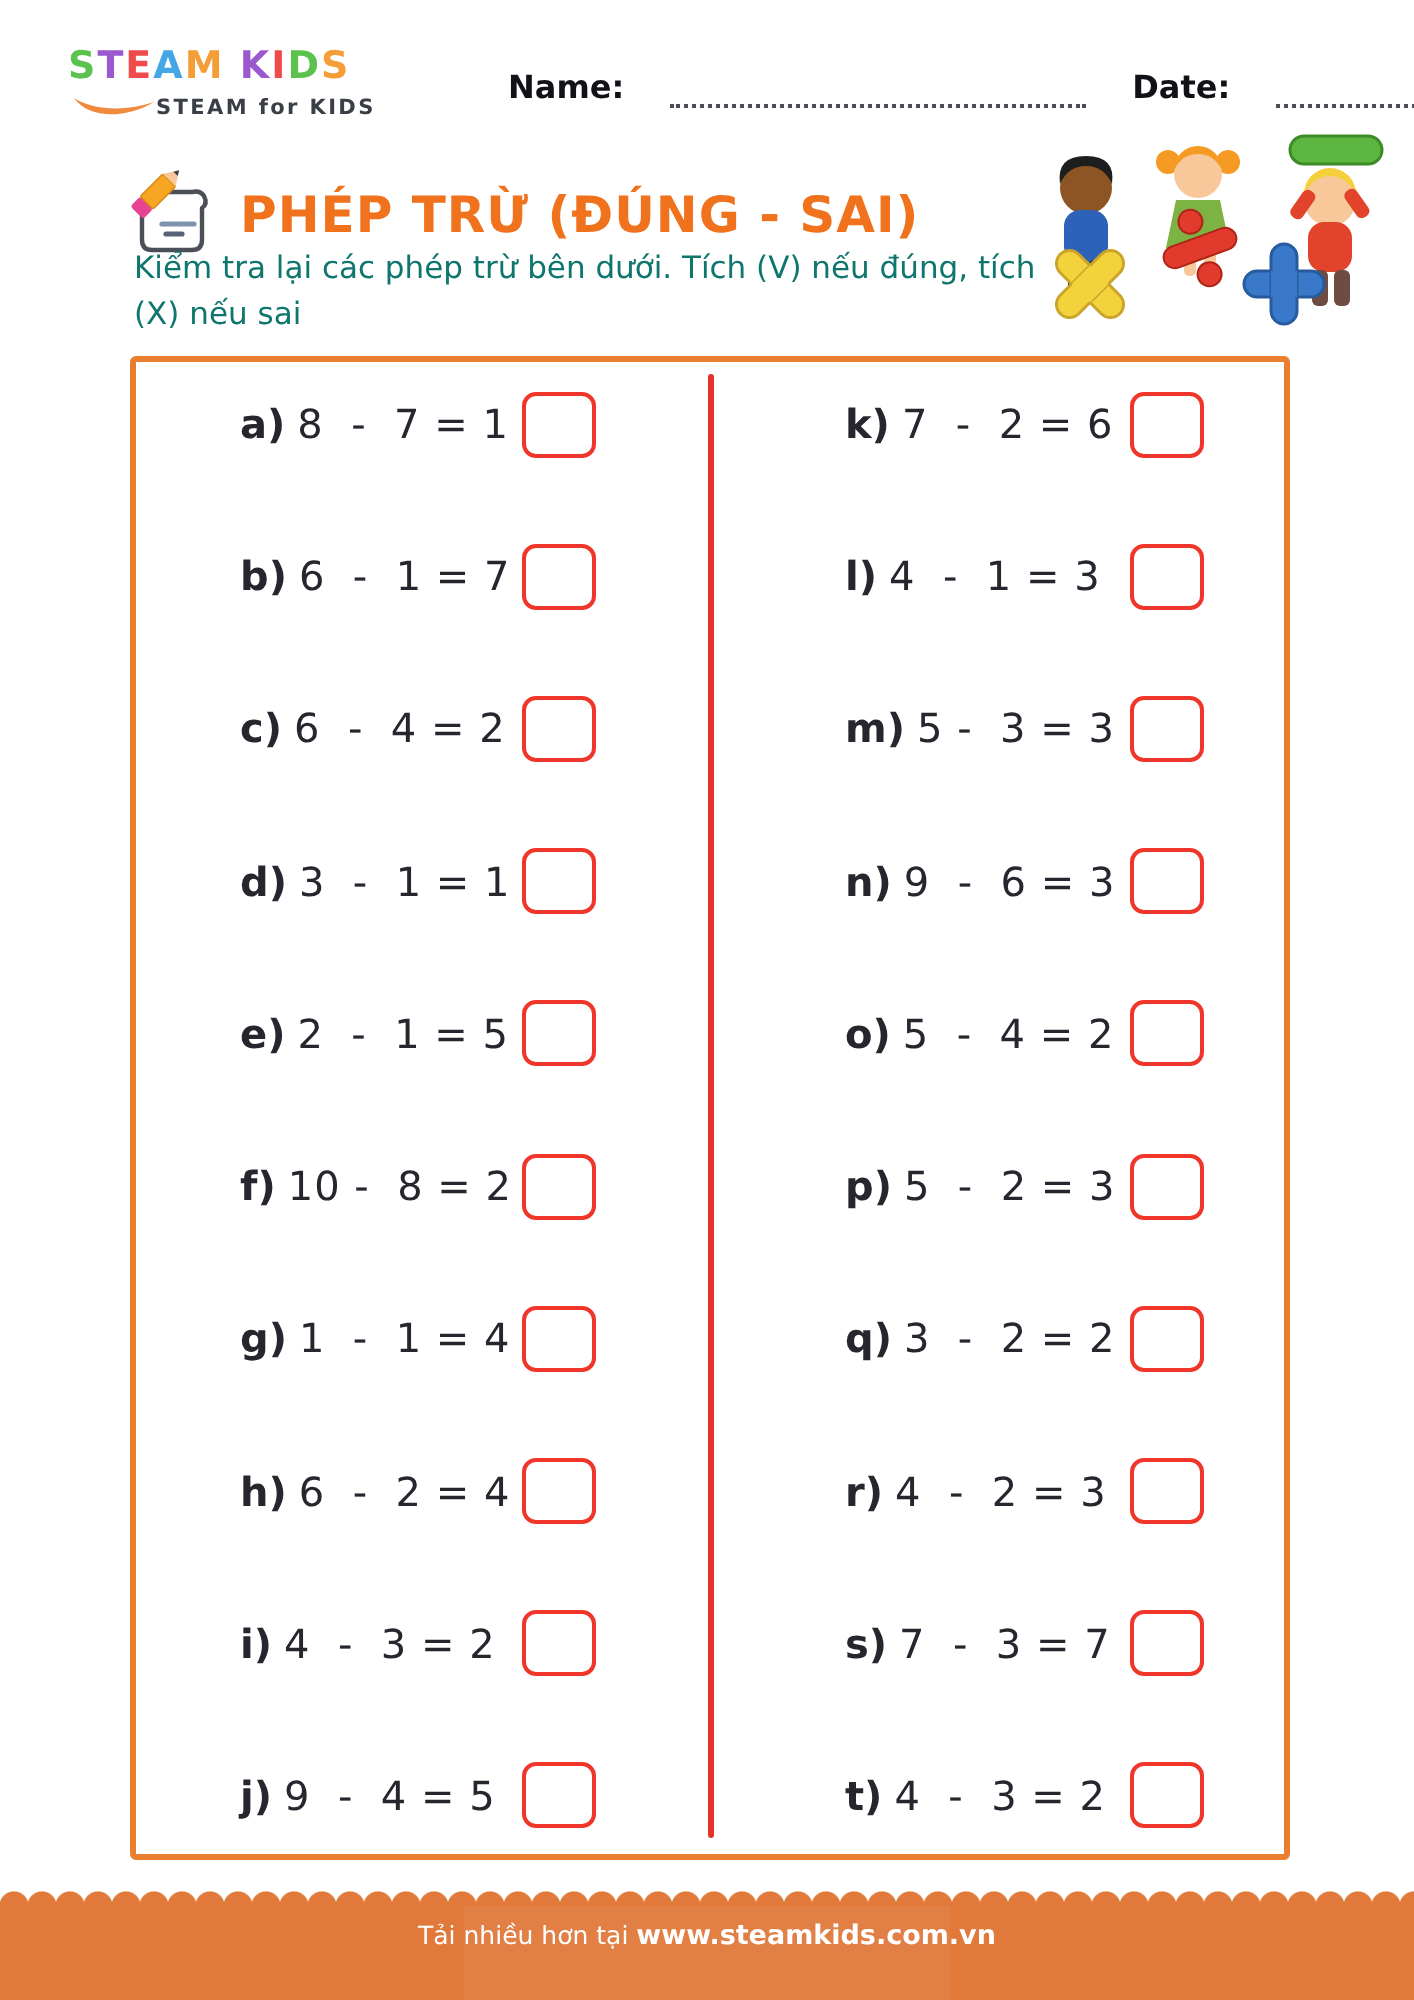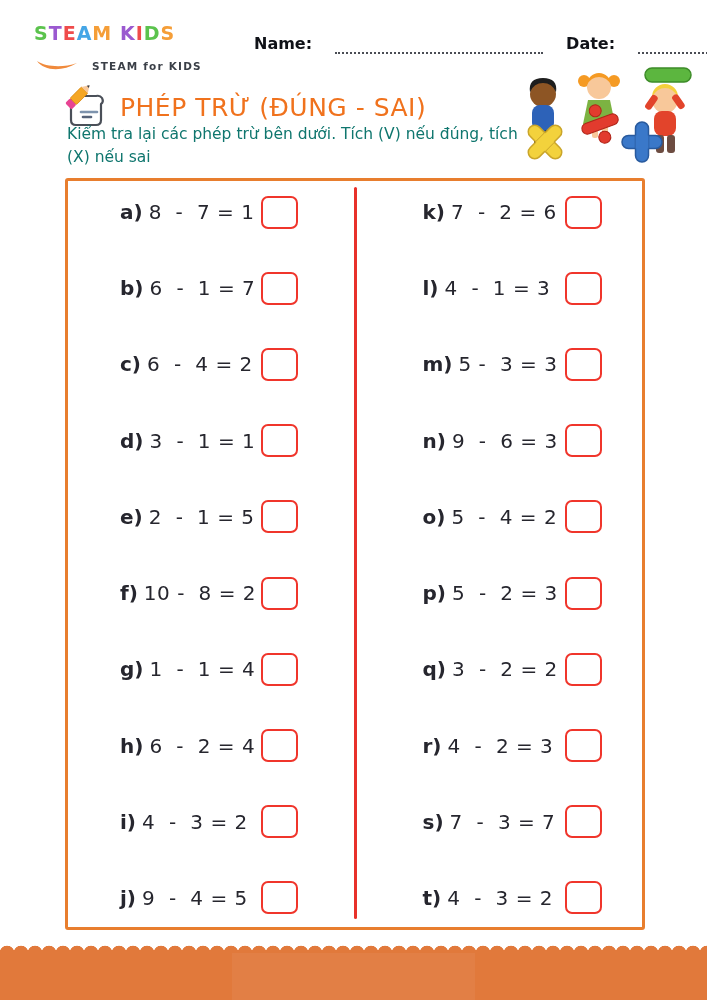--- a/index.html
+++ b/index.html
@@ -5,32 +5,32 @@
   * { margin:0; padding:0; box-sizing:border-box; }
   html,body { width:707px; height:1000px; }
   body {
     position:relative; overflow:hidden; background:#ffffff;
     font-family:"DejaVu Sans","Liberation Sans",sans-serif; color:#22252e;
   }
 
   
   .logo { position:absolute; left:34px; top:24px; }
   .logo-word { font-size:19px; font-weight:800; letter-spacing:1px; line-height:1; white-space:pre; }
-  .logo-sub { display:flex; align-items:center; gap:14px; margin-top:16px; margin-left:2px; }
+  .logo-sub { display:flex; align-items:center; gap:0; margin-top:4px; margin-left:2px; }
   .logo-tagline { font-size:10.5px; font-weight:700; letter-spacing:1.2px; color:#3a3f47; }
 
   .name-date { position:absolute; left:254px; top:34px; display:flex; align-items:flex-end; gap:23px; font-size:16px; }
   .nd-label { font-weight:600; color:#101218; padding-bottom:1px; }
   .dotline { border-bottom:2px dotted #4a4d55; height:14px; }
   .dot-name { width:208px; }
   .dot-date { width:90px; }
 
   
   .title-row { position:absolute; left:64px; top:84px; display:flex; align-items:center; gap:8px; }
-  .title-text { font-size:25px; font-weight:400; letter-spacing:0.5px; }
+  .title-text { font-size:25px; font-weight:700; letter-spacing:0.5px; }
   .instructions { position:absolute; left:67px; top:123px; width:460px; font-size:15.5px; font-weight:500; color:#0f766e; line-height:1.5; }
   .kids-art { position:absolute; right:10px; top:64px; }
 
   
   .sheet {
     position:absolute; left:65px; top:178px; width:580px; height:752px;
     border:3px solid var(--border-orange); border-radius:3px; display:flex;
   }
   .col { flex:1; display:flex; flex-direction:column; justify-content:space-between; padding:14px 0 12px 0; }
   .divider { width:3px; background:var(--divider-red); margin:6px 0 8px 0; border-radius:2px; }
@@ -259,14 +259,15 @@
     <span class="p-expr">4  -  3 = 2</span>
     <span class="checkbox"></span>
   </div>
 </div>
 </div>
 
 <div class="scallops"></div>
 <div class="footer">
   <div class="footer-center-tint"></div>
   <div class="footer-text">
+    <div class="footer-line1"><span>Tải nhiều hơn tại </span><b>www.steamkids.com.vn</b></div>
   </div>
 </div>
 
 </body></html>

